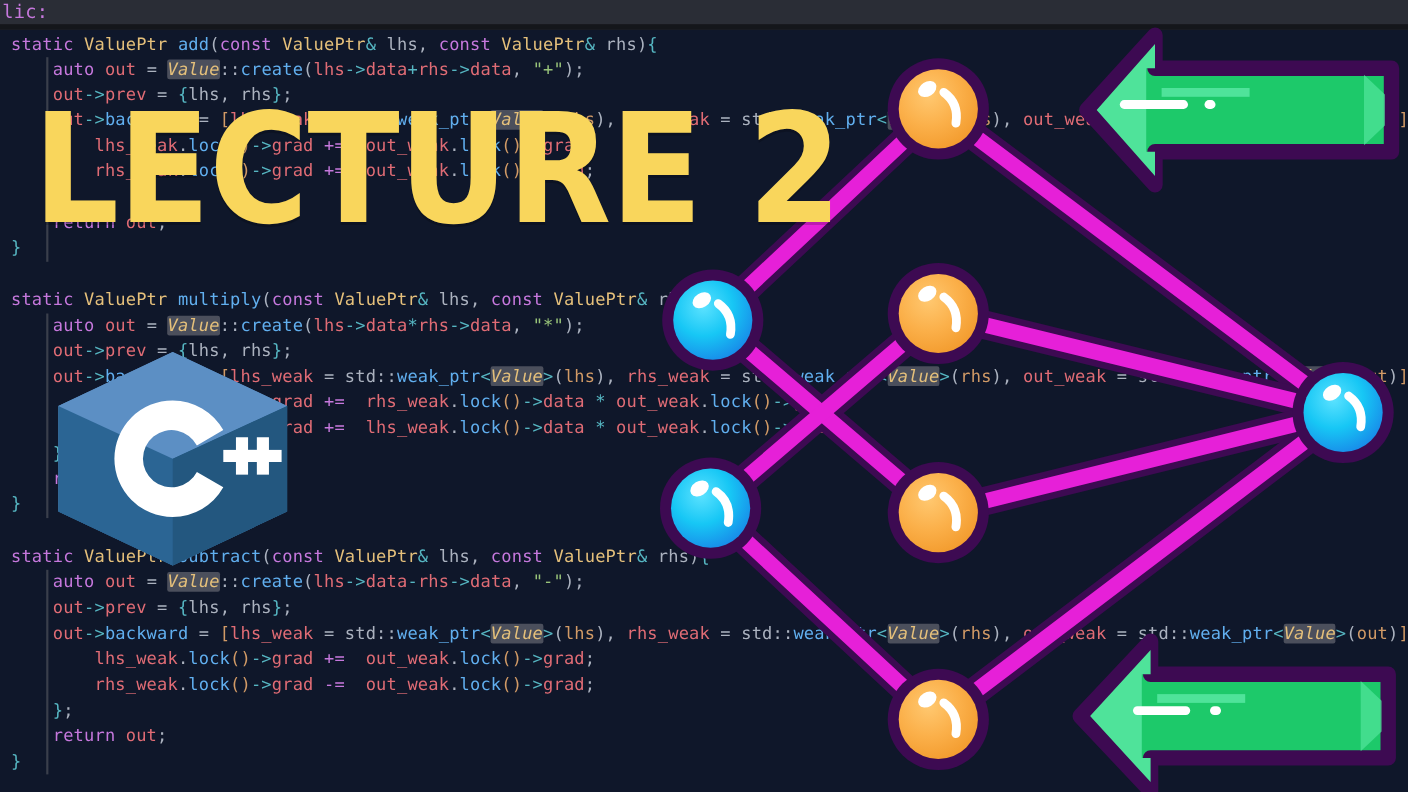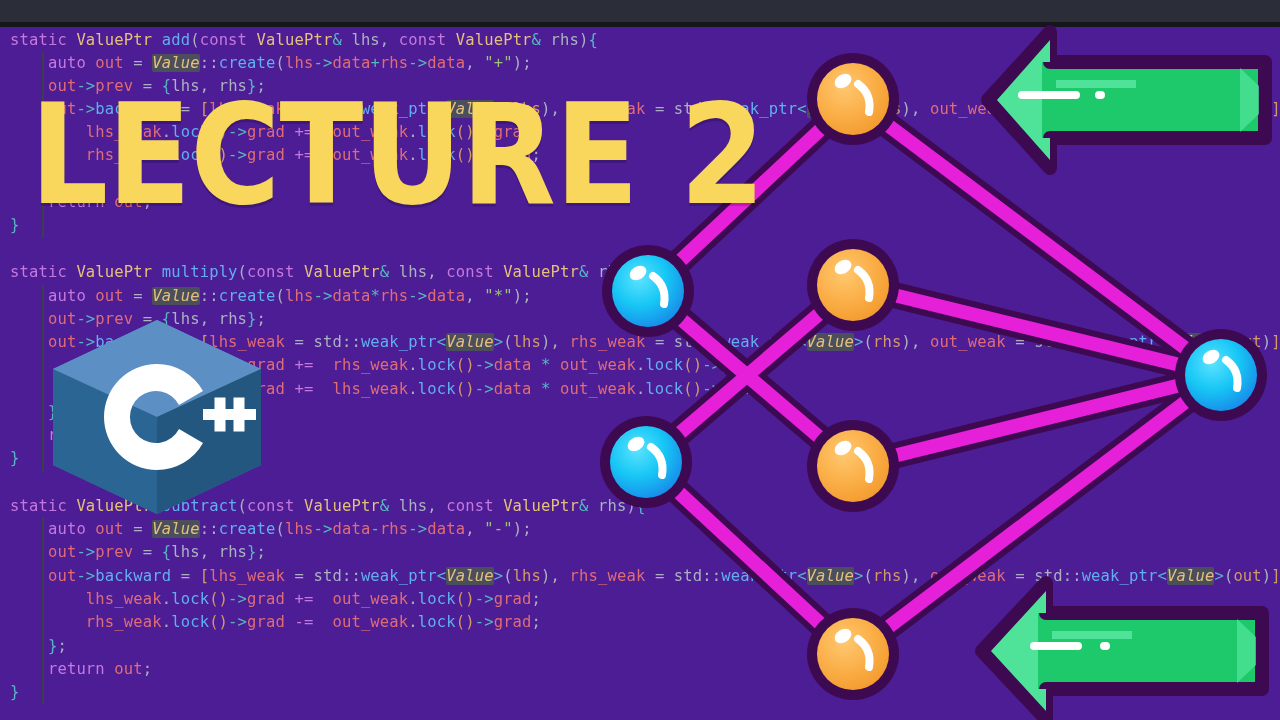--- a/index.html
+++ b/index.html
@@ -42,21 +42,21 @@
     z-index: 4;
   }
 
   
   #code {
     position: absolute;
     left: 0; top: 27px;
     width: 1280px;
     height: 693px;
     z-index: 2;
-    background: #4c1d95;
+    background: #0f172a;
   }
   .ln {
     position: absolute;
     white-space: pre;
     font-size: 15.5px;
     line-height: 23.4px;
     letter-spacing: 0.15px;
     color: #abb2bf;
   }
   .k   { color:#c678dd; }  
@@ -170,20 +170,23 @@
 
     <div class="ln" style="left:10px; top:584px;">        <span class="var">rhs_weak</span><span class="pun">.</span><span class="fn">lock</span><span class="br">()</span><span class="op">-&gt;</span><span class="var">grad</span> <span class="k">-=</span>  <span class="var">out_weak</span><span class="pun">.</span><span class="fn">lock</span><span class="br">()</span><span class="op">-&gt;</span><span class="var">grad</span><span class="pun">;</span></div>
 
     <div class="ln" style="left:10px; top:608px;">    <span class="cy">}</span><span class="pun">;</span></div>
 
     <div class="ln" style="left:10px; top:631px;">    <span class="k">return</span> <span class="var">out</span><span class="pun">;</span></div>
 
     <div class="ln" style="left:10px; top:654px;"><span class="cy">}</span></div>
   </div>
 
+  <div id="topstrip">
+    <span class="tok">lic:</span>
+  </div>
   <div id="topdivider"></div>
 
   <svg id="graph" viewBox="0 0 1280 720">
     <defs>
       <radialGradient id="gOrange" cx="38%" cy="33%" r="74%">
         <stop offset="0%" stop-color="#ffc870"></stop>
         <stop offset="52%" stop-color="#fbb04a"></stop>
         <stop offset="100%" stop-color="#f29a2c"></stop>
       </radialGradient>
       <radialGradient id="gBlue" cx="38%" cy="33%" r="74%">

